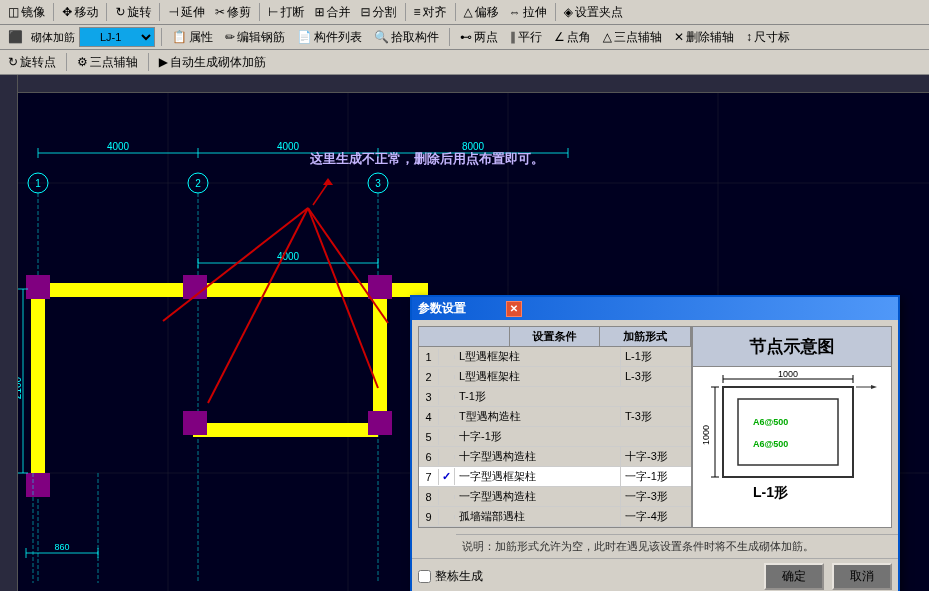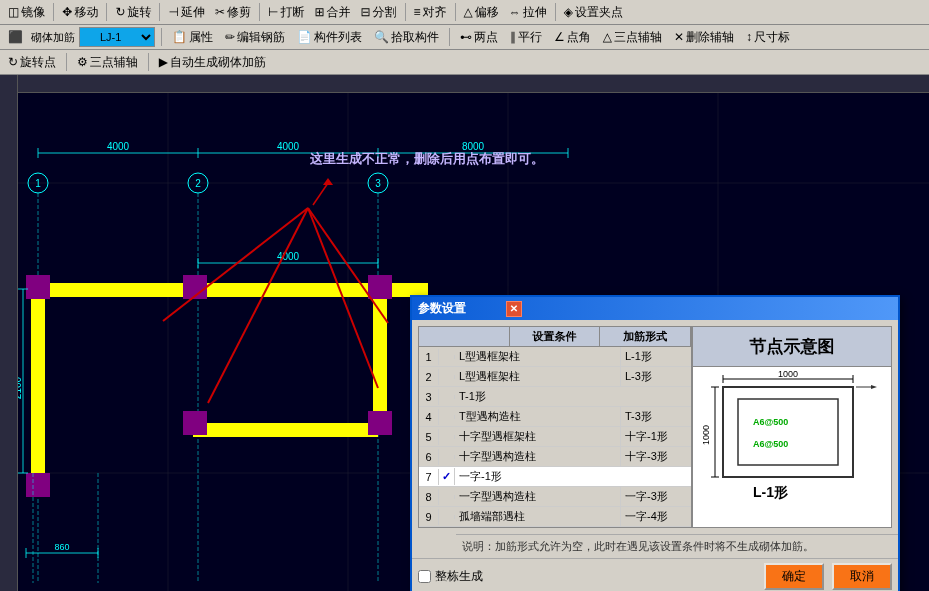--- a/index.html
+++ b/index.html
@@ -250,21 +250,21 @@
       border-top: 1px solid #aaa;
     }
     .checkbox-row {
       display: flex;
       align-items: center;
       gap: 4px;
       flex: 1;
     }
     .dialog-btn {
       padding: 3px 16px;
-      background: #f97316;
+      background: #737373;
       border: 2px outset #e8e4de;
       font-size: 12px;
       cursor: pointer;
       min-width: 60px;
     }
   </style>
 </head>
 <body>
 
 <div class="toolbar-top">
@@ -515,32 +515,32 @@
     </div>
             <div class="table-row">
       <div class="td-num">4</div>
       <div class="td-check" style="color:#0000cc;font-weight:bold;"></div>
       <div class="td-condition">T型遇构造柱</div>
       <div class="td-form">T-3形</div>
     </div>
             <div class="table-row">
       <div class="td-num">5</div>
       <div class="td-check" style="color:#0000cc;font-weight:bold;"></div>
-      <div class="td-condition">十字型遇框架柱</div>
       <div class="td-form">十字-1形</div>
     </div>
             <div class="table-row">
       <div class="td-num">6</div>
       <div class="td-check" style="color:#0000cc;font-weight:bold;"></div>
       <div class="td-condition">十字型遇构造柱</div>
       <div class="td-form">十字-3形</div>
     </div>
             <div class="table-row selected">
       <div class="td-num">7</div>
       <div class="td-check" style="color:#0000cc;font-weight:bold;">✓</div>
+      <div class="td-condition">一字型遇框架柱</div>
       <div class="td-form">一字-1形</div>
     </div>
             <div class="table-row">
       <div class="td-num">8</div>
       <div class="td-check" style="color:#0000cc;font-weight:bold;"></div>
       <div class="td-condition">一字型遇构造柱</div>
       <div class="td-form">一字-3形</div>
     </div>
             <div class="table-row">
       <div class="td-num">9</div>

